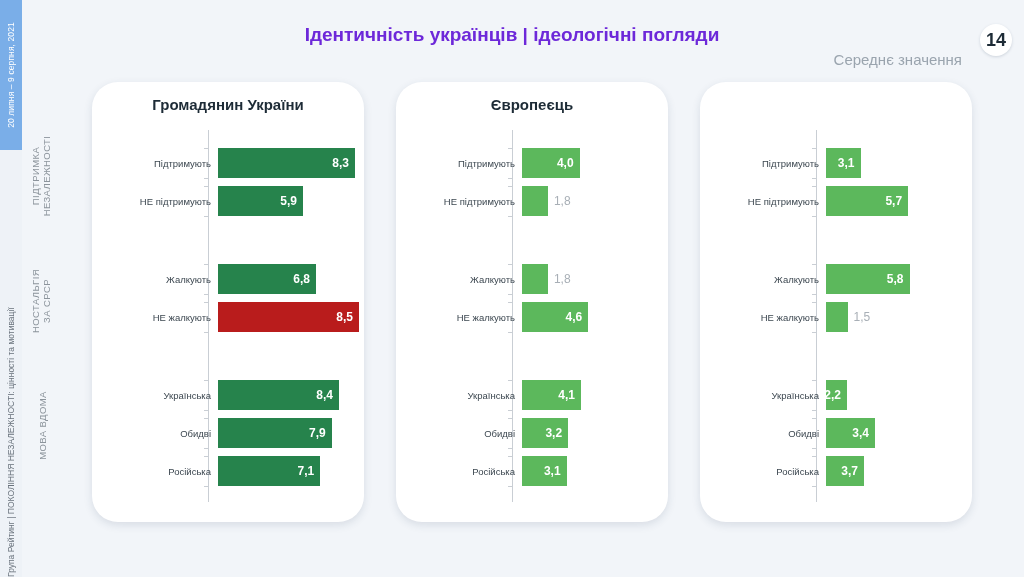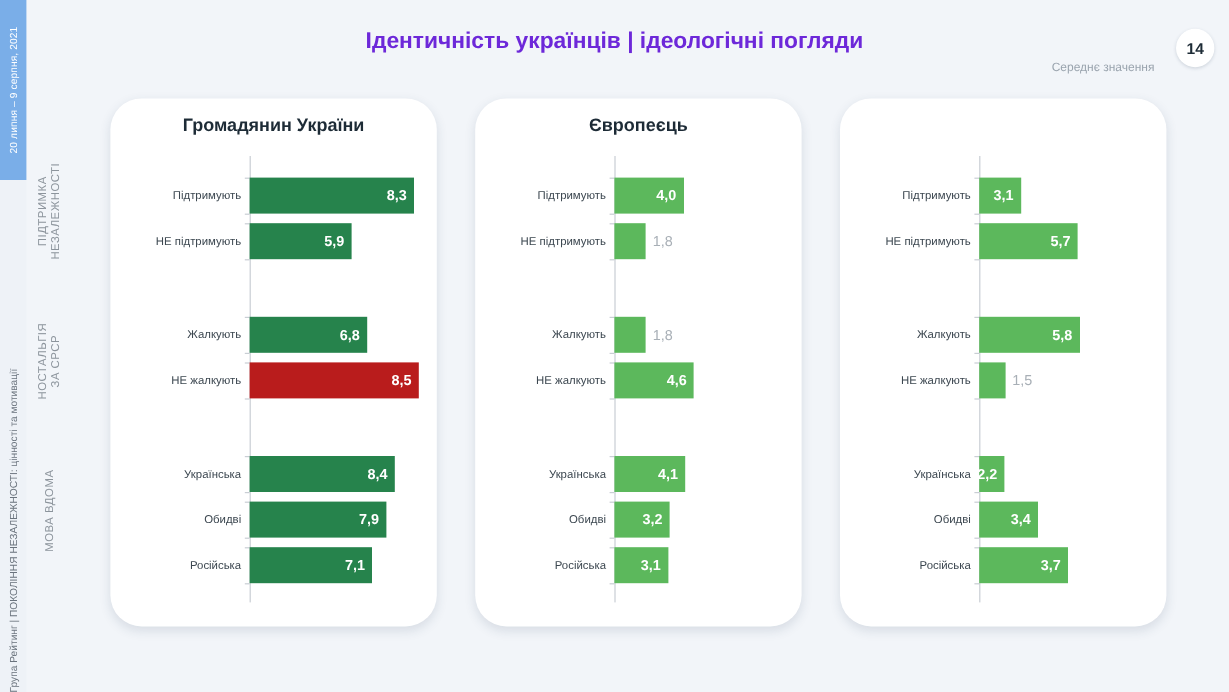--- a/index.html
+++ b/index.html
@@ -64,35 +64,35 @@
     left: 0; top: 24px;
     width: 1024px;
     text-align: center;
     font-size: 19px;
     font-weight: bold;
     color: #6d28d9;
   }
   .avg-caption {
     position: absolute;
     right: 62px; top: 51px;
-    font-size: 10px;
+    font-size: 15px;
     color: #9aa4ae;
     padding-left: 24px;
   }
   .page-badge {
     position: absolute;
     right: 12px; top: 24px;
     width: 32px; height: 32px;
     border-radius: 50%;
     background: #ffffff;
     box-shadow: 0 1px 3px rgba(40,60,90,.18);
     display: flex;
     align-items: center;
     justify-content: center;
-    font-size: 13px;
+    font-size: 18px;
     font-weight: bold;
     color: #1d2b36;
   }
 
   
   .section-label {
     position: absolute;
     color: #8c949c;
     font-size: 9.5px;
     letter-spacing: .4px;
@@ -136,20 +136,21 @@
     position: absolute;
     top: 0;
     width: 1px; height: 372px;
     background: #c9ced4;
   }
   .row {
     position: absolute;
     height: 30px;
     display: flex;
     align-items: center;
+    margin-left: 10px;
   }
   .row-label {
     position: absolute;
     right: 100%;
     margin-right: 7px;
     font-size: 9.5px;
     color: #3c4750;
     white-space: nowrap;
   }
   .bar {
@@ -372,19 +373,19 @@
         <div class="row" style="left: 116px; top: 288px;">
           <div class="row-label">Обидві</div>
           <div class="bar" style="width: 48.96px; background: rgb(92, 184, 92);">
             <span class="bar-value">3,4</span>
           </div>
         </div>
         <div class="tick" style="left: 112px; top: 326px;"></div>
         <div class="tick" style="left: 112px; top: 356px;"></div>
         <div class="row" style="left: 116px; top: 326px;">
           <div class="row-label">Російська</div>
-          <div class="bar" style="width: 74px; background: rgb(92, 184, 92);">
+          <div class="bar" style="width: 38px; background: rgb(92, 184, 92);">
             <span class="bar-value">3,7</span>
           </div>
         </div>
       </div>
     </div>
   </div>
 
 </body></html>

